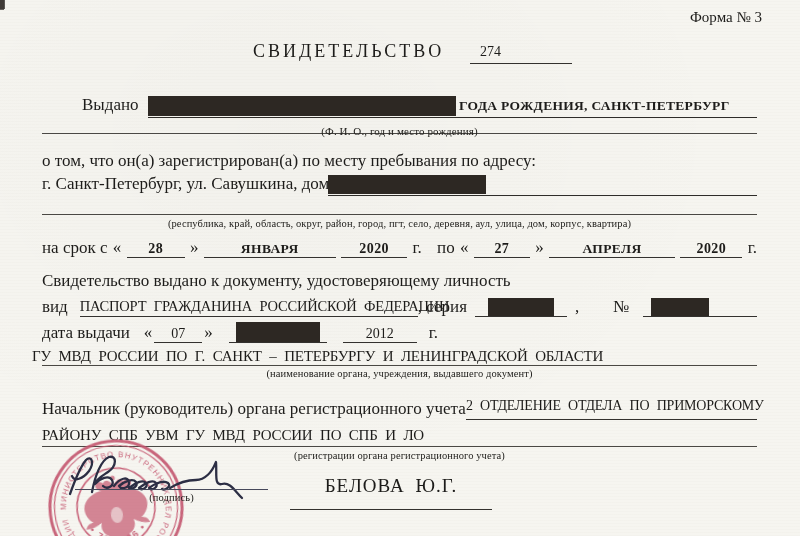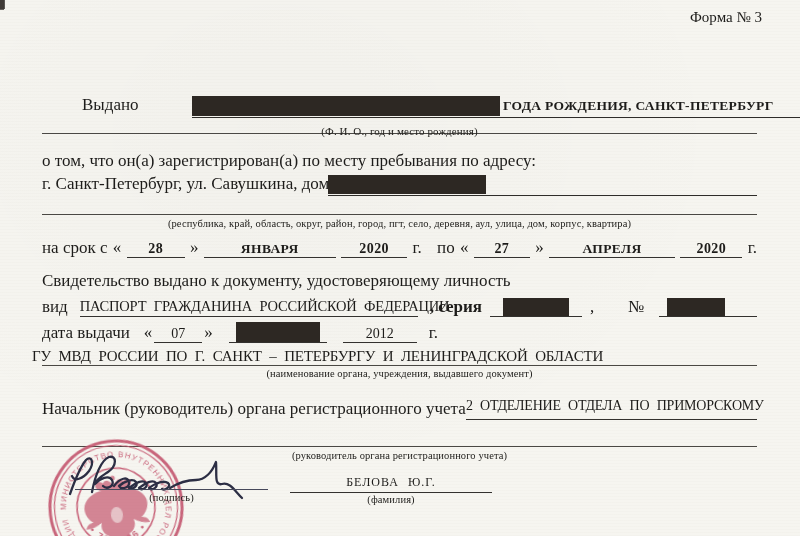--- a/index.html
+++ b/index.html
@@ -30,23 +30,25 @@
 </head>
 <body>
 
 <div class="page">
 
   <div class="abs" style="left:0;top:11;width:5px;height:9px;background:#35322e;opacity:.8;"></div>
   <div class="abs" style="left:0;top:37;width:4px;height:10px;background:#35322e;opacity:.75;"></div>
 
   <div class="abs nowrap" style="top:9px;right:38px;font-size:15px;">Форма № 3</div>
 
+  <div class="abs nowrap" style="top:41px;left:253px;font-size:18px;letter-spacing:3px;">СВИДЕТЕЛЬСТВО</div>
+  <div class="abs slot" style="top:44px;left:470px;width:102px;height:20px;font-size:14px;text-align:left;padding-left:10px;">274</div>
 
   <div class="abs nowrap" style="top:95px;left:82px;font-size:17px;">Выдано</div>
-  <div class="abs" style="top:94px;left:148px;width:609px;height:23px;border-bottom:1.6px solid #2e2c29;display:flex;align-items:center;margin-left:44px;">
+  <div class="abs" style="top:94px;left:148px;width:609px;height:23px;border-bottom:1.6px solid #2e2c29;display:flex;align-items:center;">
     <span class="redact" style="width:308px;height:20px;"></span>
     <span class="nowrap" style="font-weight:bold;font-size:13.5px;letter-spacing:.3px;margin-left:3px;">ГОДА РОЖДЕНИЯ, САНКТ-ПЕТЕРБУРГ</span>
   </div>
   <div class="abs rule" style="top:133px;left:42px;width:715px;"></div>
   <div class="abs center cap" style="top:125px;left:42px;width:715px;font-size:11px;">(Ф. И. О., год и место рождения)</div>
 
   <div class="abs nowrap" style="top:151px;left:42px;font-size:17px;">о том, что он(а) зарегистрирован(а) по месту пребывания по адресу:</div>
 
   <div class="abs nowrap" style="top:174px;left:42px;font-size:17px;">г. Санкт-Петербург, ул. Савушкина, дом</div>
   <div class="abs" style="top:173px;left:328px;width:429px;height:22px;border-bottom:1.6px solid #2e2c29;display:flex;align-items:center;">
@@ -70,21 +72,21 @@
     <span class="slot bval" style="width:126px;font-size:13.5px;">АПРЕЛЯ</span>
     <span class="slot bval" style="width:62px;">2020</span>
     <span>г.</span>
   </div>
 
   <div class="abs nowrap" style="top:271px;left:42px;font-size:17px;">Свидетельство выдано к документу, удостоверяющему личность</div>
 
   <div class="abs flexrow" style="top:294px;left:42px;width:715px;height:23px;font-size:17px;">
     <span>вид</span>
     <span class="slot caps" style="width:338px;margin-left:12px;padding-bottom:1px;">ПАСПОРТ ГРАЖДАНИНА РОССИЙСКОЙ ФЕДЕРАЦИИ</span>
-    <span class="nowrap" style="margin-left:12px;font-weight:bold;">, серия</span>
+    <span class="nowrap" style="margin-left:0;">, серия</span>
     <span class="slot" style="width:92px;margin-left:8px;"><span class="redact" style="width:66px;height:18px;vertical-align:bottom;"></span></span>
     <span style="margin-left:8px;">,</span>
     <span style="margin-left:34px;">№</span>
     <span class="slot" style="flex:1;margin-left:14px;text-align:left;"><span class="redact" style="width:58px;height:18px;margin-left:8px;vertical-align:bottom;"></span></span>
   </div>
 
   <div class="abs flexrow" style="top:320px;left:42px;height:23px;font-size:17px;">
     <span class="nowrap">дата выдачи</span>
     <span style="margin-left:14px;">«</span>
     <span class="slot" style="width:48px;margin-left:2px;font-size:14px;">07</span>
@@ -93,22 +95,23 @@
     <span class="slot" style="width:74px;margin-left:16px;font-size:14px;">2012</span>
     <span style="margin-left:12px;">г.</span>
   </div>
 
   <div class="abs caps" style="top:348px;left:32px;font-size:15px;">ГУ МВД РОССИИ ПО Г. САНКТ – ПЕТЕРБУРГУ И ЛЕНИНГРАДСКОЙ ОБЛАСТИ</div>
   <div class="abs rule" style="top:365px;left:42px;width:715px;border-top-width:1.5px;"></div>
   <div class="abs center cap" style="top:368px;left:42px;width:715px;">(наименование органа, учреждения, выдавшего документ)</div>
 
   <div class="abs nowrap" style="top:399px;left:42px;font-size:17px;">Начальник (руководитель) органа регистрационного учета</div>
   <div class="abs slot caps" style="top:398px;left:466px;width:291px;height:22px;font-size:14px;">2 ОТДЕЛЕНИЕ ОТДЕЛА ПО ПРИМОРСКОМУ</div>
+  <div class="abs caps" style="top:427px;left:42px;font-size:15px;">РАЙОНУ СПБ УВМ ГУ МВД РОССИИ ПО СПБ И ЛО</div>
   <div class="abs rule" style="top:446px;left:42px;width:715px;border-top-width:1.5px;"></div>
-  <div class="abs center cap" style="top:450px;left:42px;width:715px;">(руководитель органа регистрационного учета)</div>
+  <div class="abs center cap" style="top:450px;left:42px;width:715px;">(регистрации органа регистрационного учета)</div>
 
   <div class="abs" style="left:44px;top:435px;width:144px;height:144px;transform:rotate(-7deg);filter:blur(.4px);opacity:.9;">
     <svg width="144" height="144" viewBox="-72 -72 144 144">
       <g stroke="#c4566f" fill="none">
         <circle cx="0" cy="0" r="66" stroke-width="3"></circle>
         <circle cx="0" cy="0" r="61.5" stroke-width="1.2"></circle>
         <circle cx="0" cy="0" r="39" stroke-width="1.6"></circle>
       </g>
       <defs>
         <path id="ring" d="M -50,0 A 50,50 0 1 1 50,0 A 50,50 0 1 1 -50,0"></path>
@@ -136,17 +139,16 @@
         <path d="M30,42 C33,26 39,10 47,7 C55,5 55,16 46,22 C40,26 34,29 33,34 C38,28 47,25 50,30 C53,36 45,40 41,36"></path>
         <path d="M52,36 C58,28 66,26 67,32 C68,38 59,40 57,36 C63,31 71,28 74,32 C77,36 70,40 67,38 C73,33 81,29 84,33 C87,37 80,41 77,38 C83,33 91,29 94,33 C97,37 90,41 87,38 C94,33 102,30 106,33 C110,36 103,41 100,39"></path>
         <path d="M108,38 C116,33 126,30 134,30 C143,30 150,22 154,12 C155,24 152,36 160,34 C168,32 172,40 180,48"></path>
       </g>
     </svg>
   </div>
   <div class="abs" style="top:489px;left:75px;width:193px;border-top:1.5px solid #46485a;"></div>
   <div class="abs center cap" style="top:492px;left:75px;width:193px;">(подпись)</div>
 
   <div class="abs" style="top:475px;left:290px;width:202px;">
-    <div class="center nowrap" style="font-size:12px;letter-spacing:1px;word-spacing:5px;border-bottom:1.5px solid #33312e;padding-bottom:2px;">БЕЛОВА Ю.Г.</div>
-    <div class="center cap" style="margin-top:1px;">(фамилия)</div>
+    <div class="center nowrap" style="font-size:19px;letter-spacing:1px;word-spacing:5px;border-bottom:1.5px solid #33312e;padding-bottom:12px;">БЕЛОВА Ю.Г.</div>
   </div>
 
 </div>
 
 </body></html>

